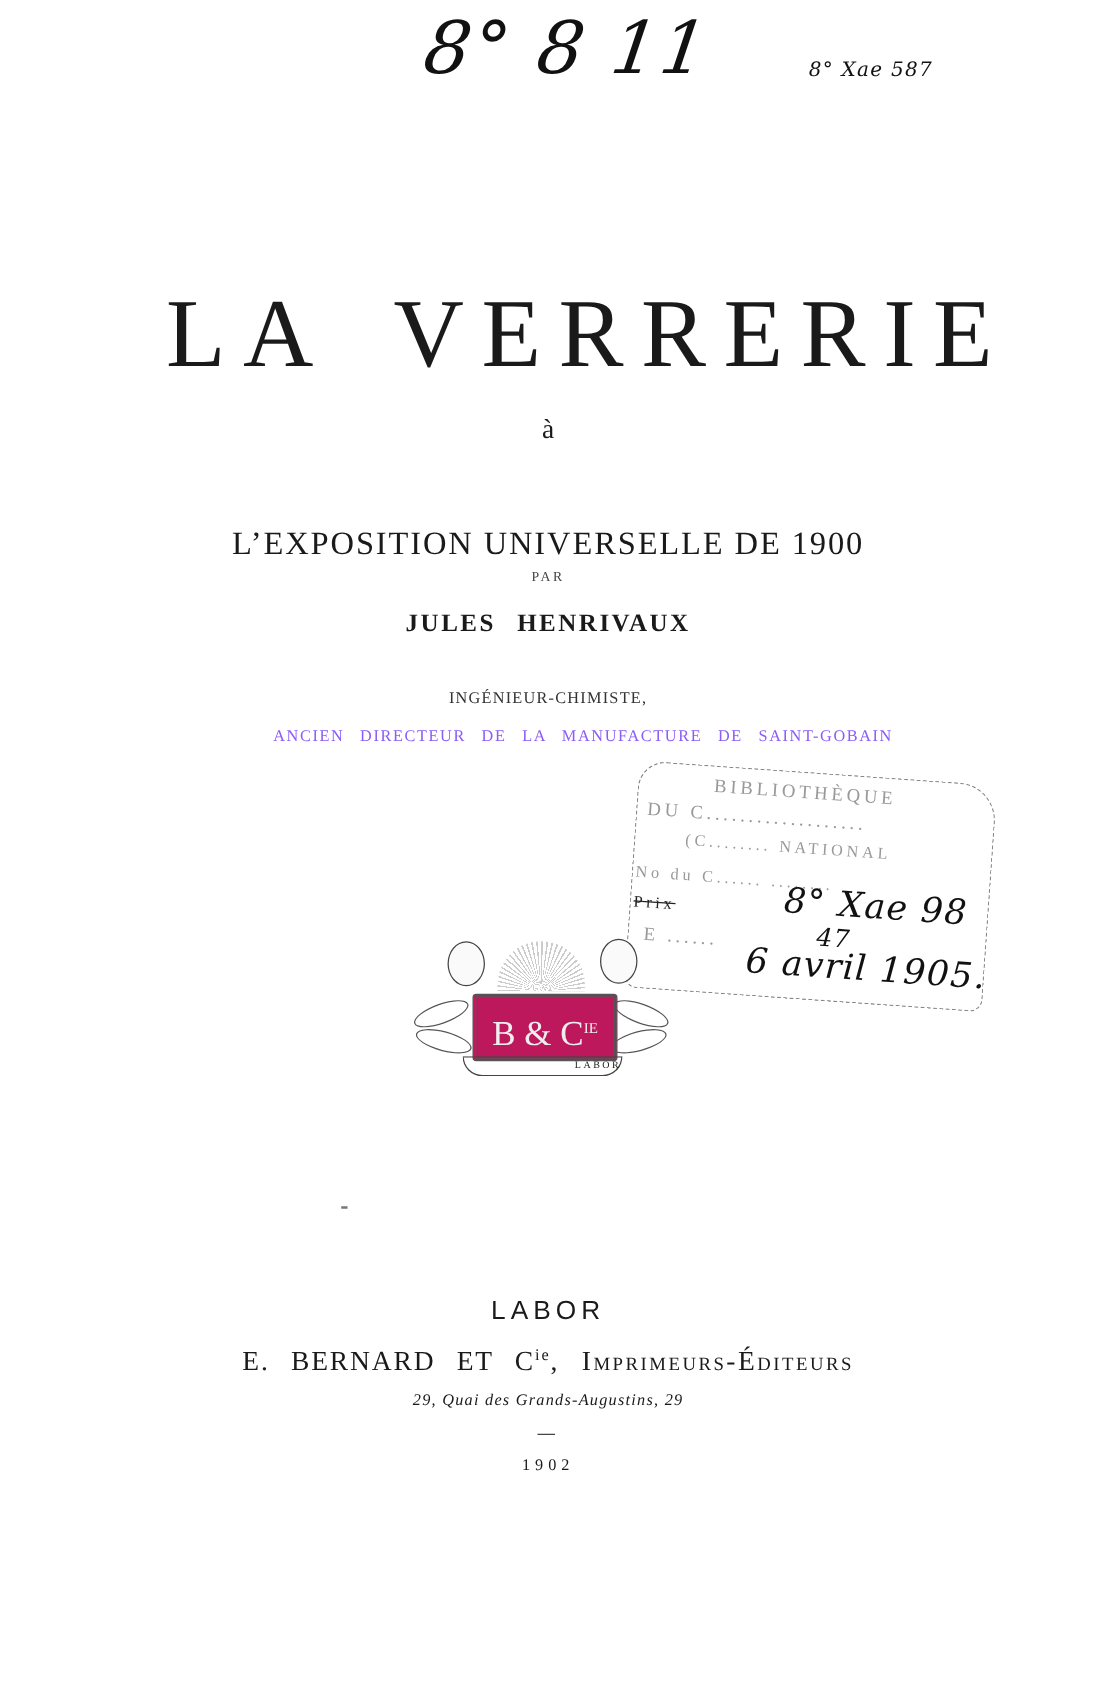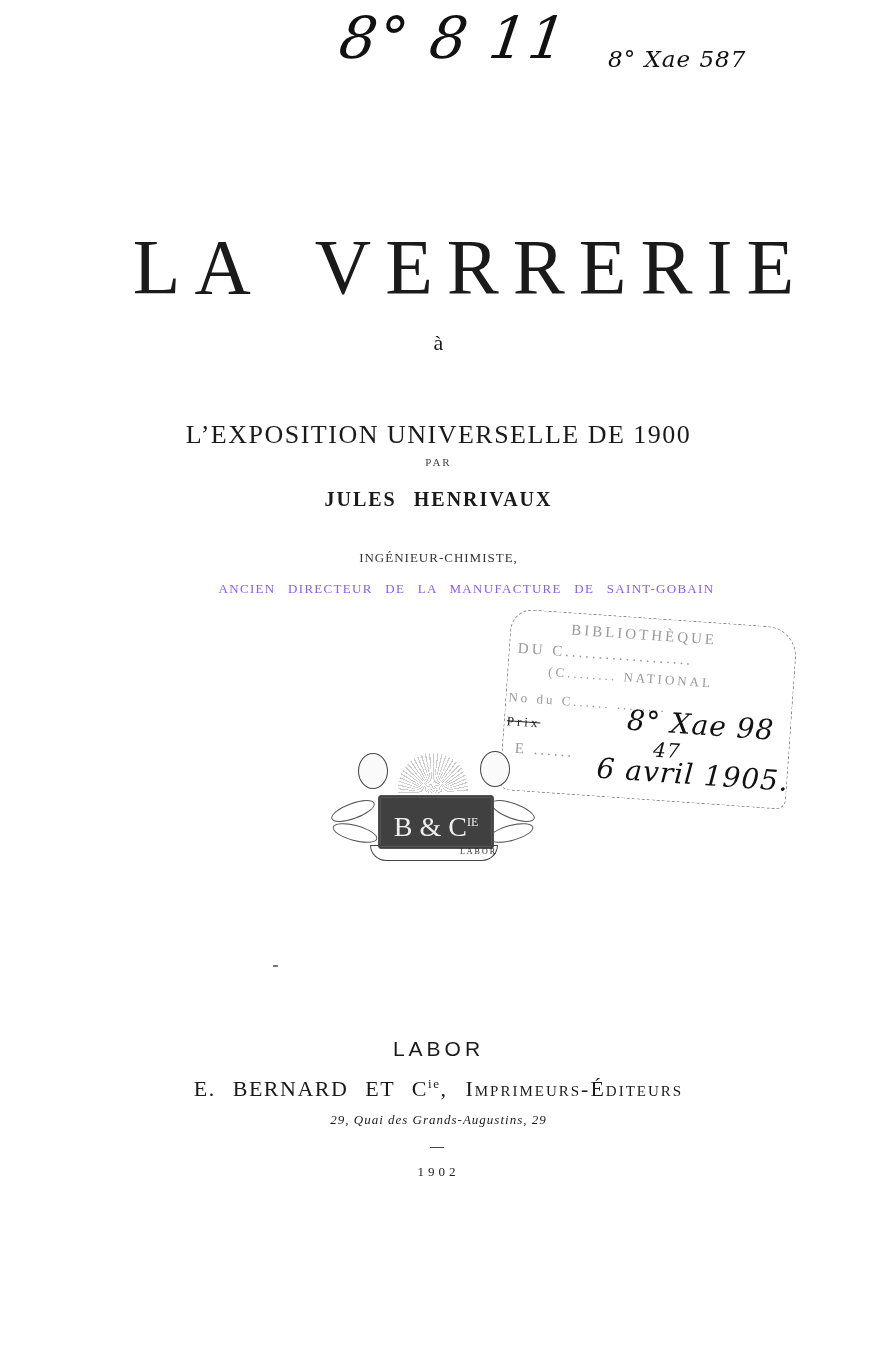--- a/index.html
+++ b/index.html
@@ -7,21 +7,21 @@
       width: 877px; height: 1366px; background: #ffffff; position: relative;
       overflow: hidden; color: #1a1a1a;
       font-family: "Liberation Serif", "DejaVu Serif", serif;
     }
     .abs { position: absolute; }
     .center { left: 0; width: 877px; text-align: center; }
     .hand {
       font-family: "DejaVu Serif", serif; font-style: italic; color: #111;
     }
     #shelf1 { left: 340px; top: 4px; font-size: 58px; letter-spacing: 2px; transform: skewX(-8deg); font-weight: normal; }
-    #shelf2 { left: 608px; top: 46px; font-size: 23px; letter-spacing: 1px; }
+    #shelf2 { left: 647px; top: 46px; font-size: 16px; letter-spacing: 1px; }
     #title { top: 228px; font-size: 78px; letter-spacing: 14px; line-height: 1; padding-left: 32px; }
     #title .w2 { margin-left: 50px; }
     #prep { top: 330px; font-size: 22px; }
     #subtitle { top: 388px; font-size: 26px; letter-spacing: 1.5px; margin-top: 32px; }
     #par { top: 456px; font-size: 11px; letter-spacing: 2px; color: #444; }
     #author { top: 488px; font-size: 20px; font-weight: bold; letter-spacing: 2px; word-spacing: 10px; }
     #cred1 { top: 550px; font-size: 13px; letter-spacing: 1px; color: #333; }
     #cred2 { top: 581px; font-size: 13px; letter-spacing: 1.3px; word-spacing: 8px; color: #8b5cf6; margin-left: 28px; }
 
     #stamp {
@@ -31,21 +31,21 @@
     }
     #stamp .line { position: absolute; font-size: 15px; letter-spacing: 3px; white-space: nowrap; }
     #stamp .ink { color: #111; font-family: "DejaVu Serif", serif; font-style: italic; letter-spacing: 1px; }
     #stamp .strike { text-decoration: line-through; color: #222; font-size: 13px; }
 
     #logo {
       left: 330px; top: 745px; width: 205px; height: 120px;
     }
     #logo .plate {
       position: absolute; left: 48px; top: 50px; width: 110px; height: 48px;
-      background: #404040; border: 3px double #555; border-radius: 3px;
+      background: #be185d; border: 3px double #555; border-radius: 3px;
       color: #eee; font-size: 28px; text-align: center; line-height: 48px;
     }
     #logo .plate sup { font-size: 12px; }
     #logo .cherub { position: absolute; width: 28px; height: 34px; border-radius: 50%; border: 1.5px solid #444; background: #fafafa; }
     #logo .leaf { position: absolute; width: 44px; height: 14px; border-radius: 50%; border: 1.5px solid #555; }
     #logo .rays { position: absolute; left: 68px; top: 8px; width: 70px; height: 40px; border-radius: 70px 70px 0 0; background: repeating-conic-gradient(from 270deg at 50% 100%, #ccc 0deg 2deg, #fff 2deg 6deg); }
     #logo .ribbon { position: absolute; left: 40px; top: 100px; width: 126px; height: 14px; border: 1.5px solid #444; border-radius: 0 0 60px 60px; font-size: 8px; letter-spacing: 2px; text-align: right; line-height: 12px; color: #222; }
 
     #city { top: 1037px; font-size: 21px; letter-spacing: 4px; font-family: "Liberation Sans", sans-serif; }
     #publisher { top: 1076px; font-size: 22px; letter-spacing: 1.5px; word-spacing: 10px; }

